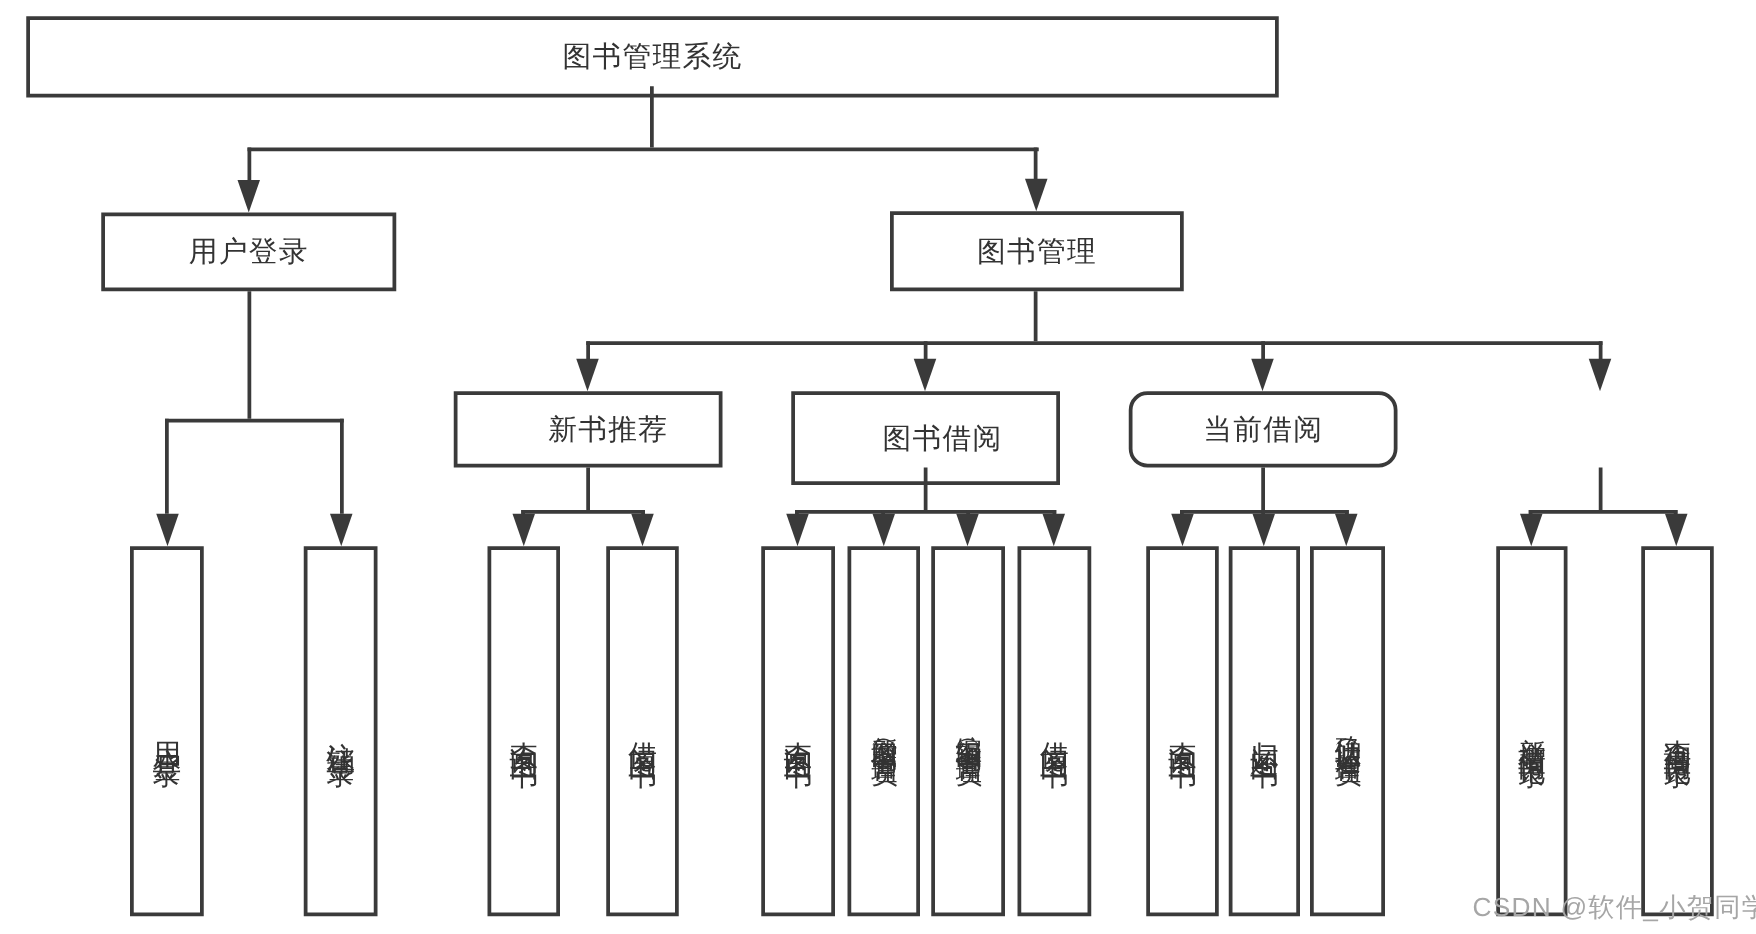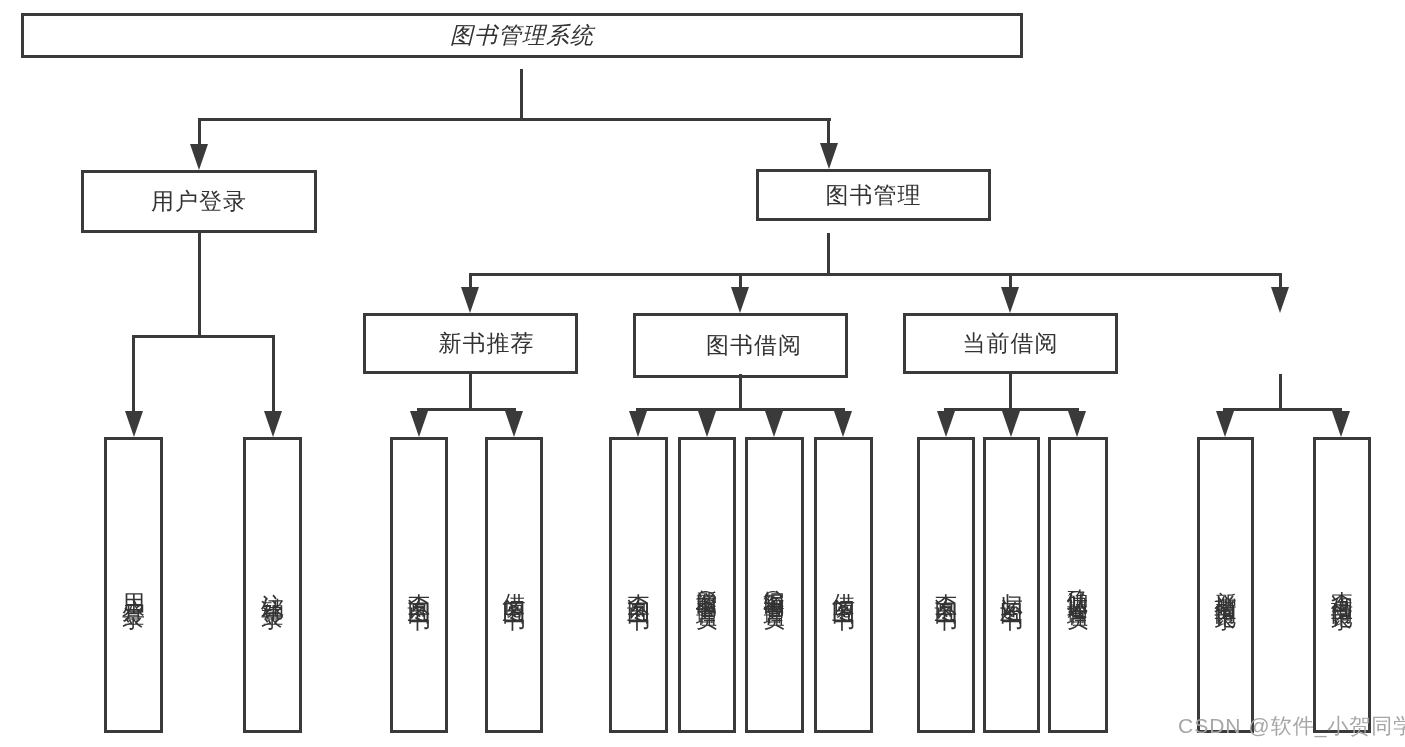--- a/index.html
+++ b/index.html
@@ -67,53 +67,53 @@
     color: #a6a6a6;
     letter-spacing: 1px;
     white-space: nowrap;
   }
 </style>
 </head>
 <body>
 
 <div class="canvas">
 
-  <div class="box" style="left:21px; top:13px; width:1002px; height:45px;font-style:italic;">图书管理系统</div>
+  <div class="box" style="left:21px; top:13px; width:1002px; height:65px;">图书管理系统</div>
 
   <div class="vline" style="left:520px; top:69px; height:49px;"></div>
   <div class="hline" style="left:198px; top:118px; width:633px;"></div>
   <div class="vline" style="left:198px; top:118px; height:28px;"></div>
   <div class="arrow" style="left:190px; top:144px;"></div>
   <div class="vline" style="left:827px; top:118px; height:28px;"></div>
   <div class="arrow" style="left:820px; top:143px;"></div>
 
   <div class="box" style="left:81px; top:170px; width:236px; height:63px;">用户登录</div>
-  <div class="box" style="left:712px; top:169px; width:235px; height:52px;margin-left:44px;">图书管理</div>
+  <div class="box" style="left:712px; top:169px; width:235px; height:64px;">图书管理</div>
 
   <div class="vline" style="left:198px; top:233px; height:102px;"></div>
   <div class="hline" style="left:132px; top:335px; width:143px;"></div>
   <div class="vline" style="left:132px; top:335px; height:76px;"></div>
   <div class="arrow" style="left:125px; top:411px;"></div>
   <div class="vline" style="left:272px; top:335px; height:76px;"></div>
   <div class="arrow" style="left:264px; top:411px;"></div>
 
   <div class="vline" style="left:827px; top:233px; height:40px;"></div>
   <div class="hline" style="left:469px; top:273px; width:813px;"></div>
   <div class="vline" style="left:469px; top:273px; height:16px;"></div>
   <div class="arrow" style="left:461px; top:287px;"></div>
   <div class="vline" style="left:739px; top:273px; height:16px;"></div>
   <div class="arrow" style="left:731px; top:287px;"></div>
   <div class="vline" style="left:1009px; top:273px; height:16px;"></div>
   <div class="arrow" style="left:1001px; top:287px;"></div>
   <div class="vline" style="left:1279px; top:273px; height:16px;"></div>
   <div class="arrow" style="left:1271px; top:287px;"></div>
 
   <div class="box" style="left:363px; top:313px; width:215px; height:61px;padding-left:32px;">新书推荐</div>
-  <div class="box" style="left:633px; top:313px; width:215px; height:65px;padding-left:27px;">图书借阅</div>
-  <div class="box" style="left:903px; top:313px; width:215px; height:61px;">当前借阅</div>
+  <div class="box" style="left:633px; top:313px; width:215px; height:75px;padding-left:27px;">图书借阅</div>
+  <div class="box" style="left:903px; top:313px; width:215px; height:61px;border-radius:15px;">当前借阅</div>
 
   <div class="vline" style="left:469px; top:374px; height:34px;"></div>
   <div class="hline" style="left:417px; top:408px; width:99px;"></div>
   <div class="vline" style="left:417px; top:408px; height:6px;"></div>
   <div class="arrow" style="left:410px; top:411px;"></div>
   <div class="vline" style="left:513px; top:408px; height:6px;"></div>
   <div class="arrow" style="left:505px; top:411px;"></div>
 
   <div class="vline" style="left:739px; top:374px; height:34px;"></div>
   <div class="hline" style="left:636px; top:408px; width:209px;"></div>

